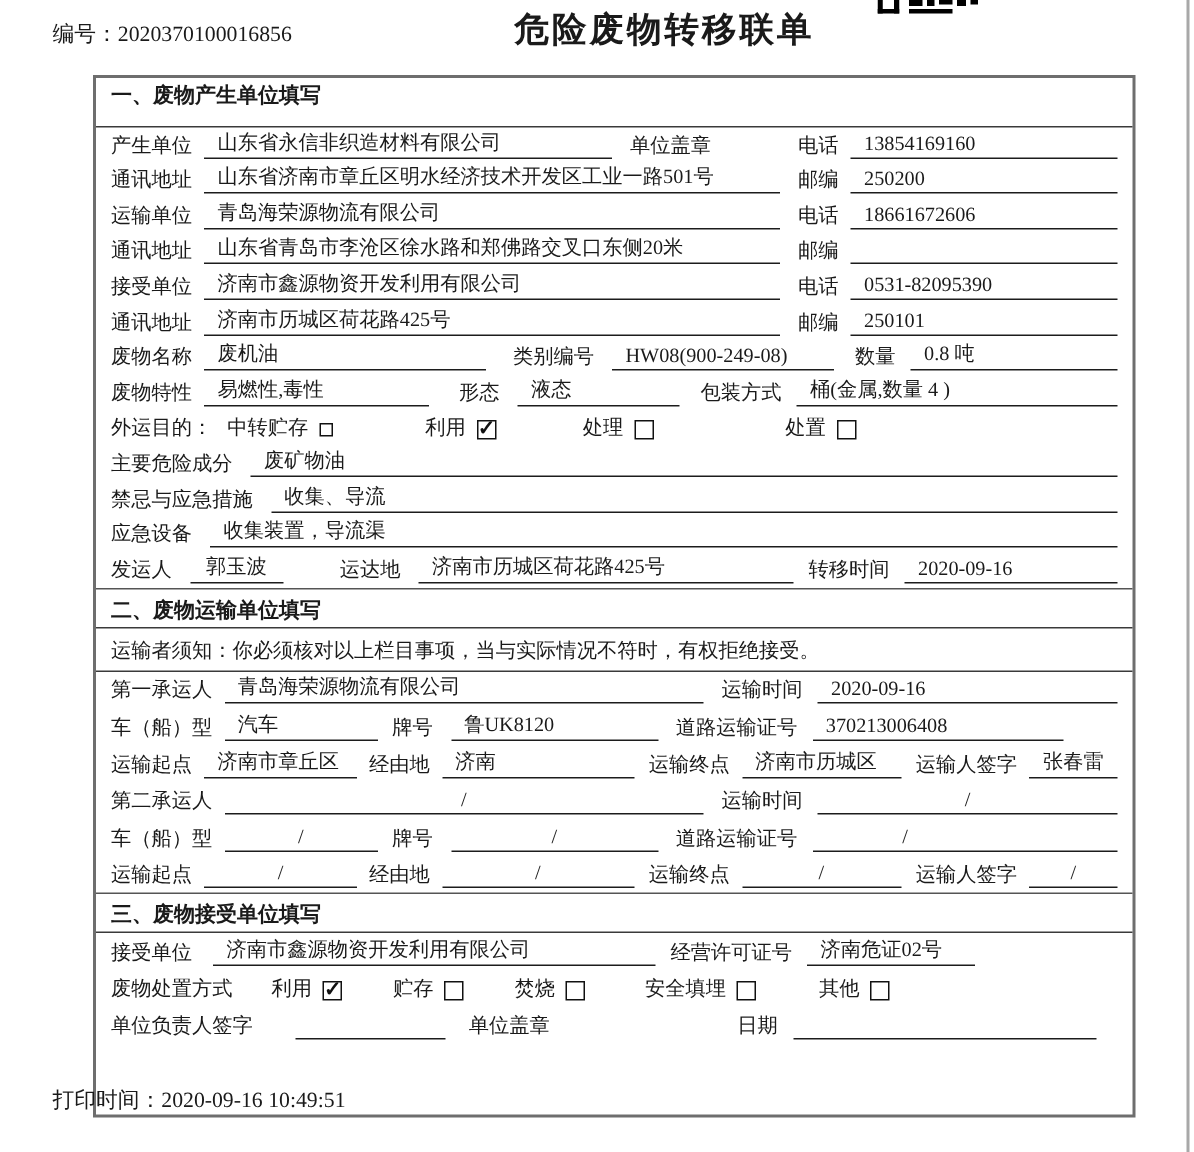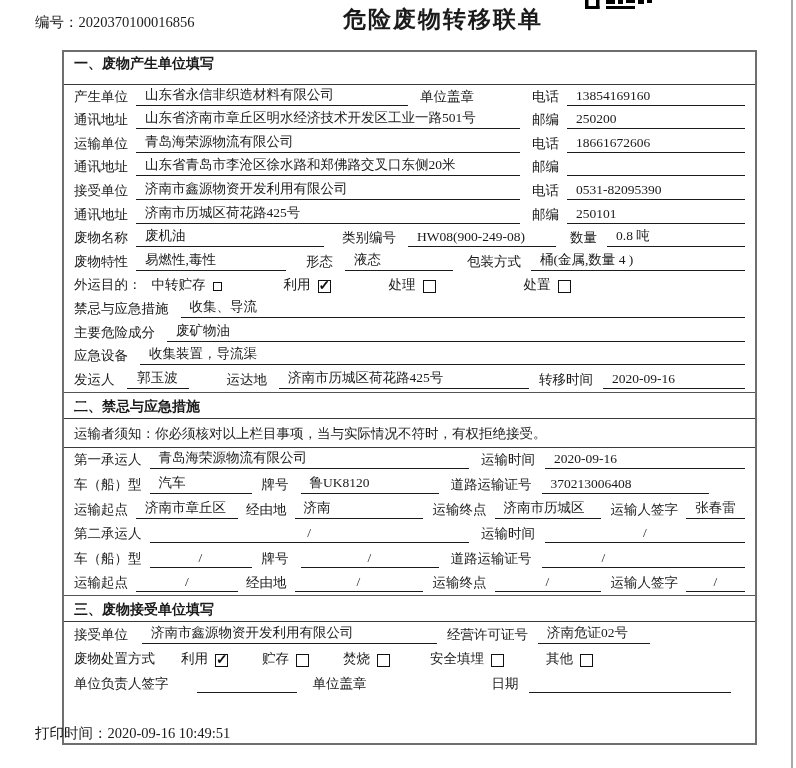--- a/index.html
+++ b/index.html
@@ -155,44 +155,44 @@
       <span class="lbl">处理</span>
       <span class="box"></span>
     </span>
     <span class="cbgroup" style="margin-left:88px">
       <span class="lbl">处置</span>
       <span class="box"></span>
     </span>
   </div>
 
   <div class="row s1row">
+    <span class="lbl">主要危险成分</span>
+    <span class="uv ml12 fill">废矿物油</span>
+  </div>
+
+  <div class="row s1row">
     <span class="lbl">禁忌与应急措施</span>
     <span class="uv ml12 fill">收集、导流</span>
-  </div>
-
-  <div class="row s1row">
-    <span class="lbl">主要危险成分</span>
-    <span class="uv ml12 fill">废矿物油</span>
   </div>
 
   <div class="row s1row">
     <span class="lbl">应急设备</span>
     <span class="uv ml12 fill">收集装置，导流渠</span>
   </div>
 
   <div class="row s1row">
     <span class="lbl">发运人</span>
     <span class="uv ml12 ctr" style="width:62px">郭玉波</span>
     <span class="lbl" style="margin-left:38px">运达地</span>
     <span class="uv ml12" style="width:250px">济南市历城区荷花路425号</span>
     <span class="lbl ml10">转移时间</span>
     <span class="uv ml10 fill">2020-09-16</span>
   </div>
 
-  <div class="sec-head topline h-s2">二、禁忌与应急措施</div>
+  <div class="sec-head topline h-s2">二、废物运输单位填写</div>
   <div class="notice n-s2">运输者须知：你必须核对以上栏目事项，当与实际情况不符时，有权拒绝接受。</div>
 
   <div class="row s2row">
     <span class="lbl">第一承运人</span>
     <span class="uv ml8 fill">青岛海荣源物流有限公司</span>
     <span class="lbl ml12">运输时间</span>
     <span class="uv ml10" style="width:200px">2020-09-16</span>
   </div>
 
   <div class="row s2row">

